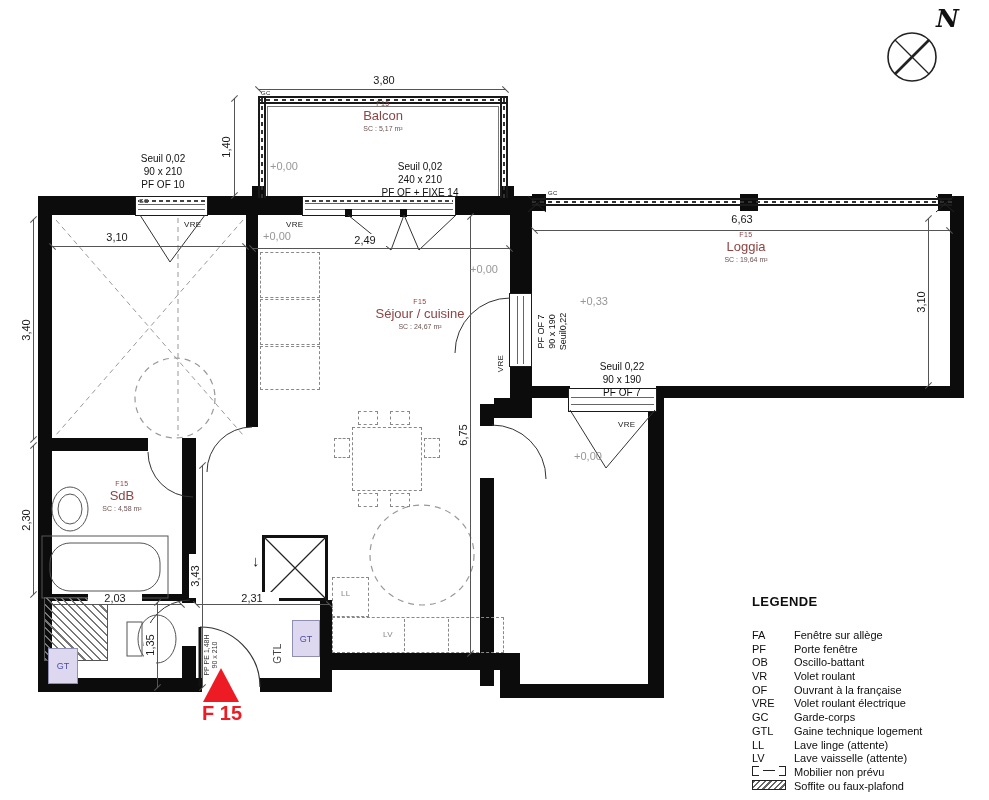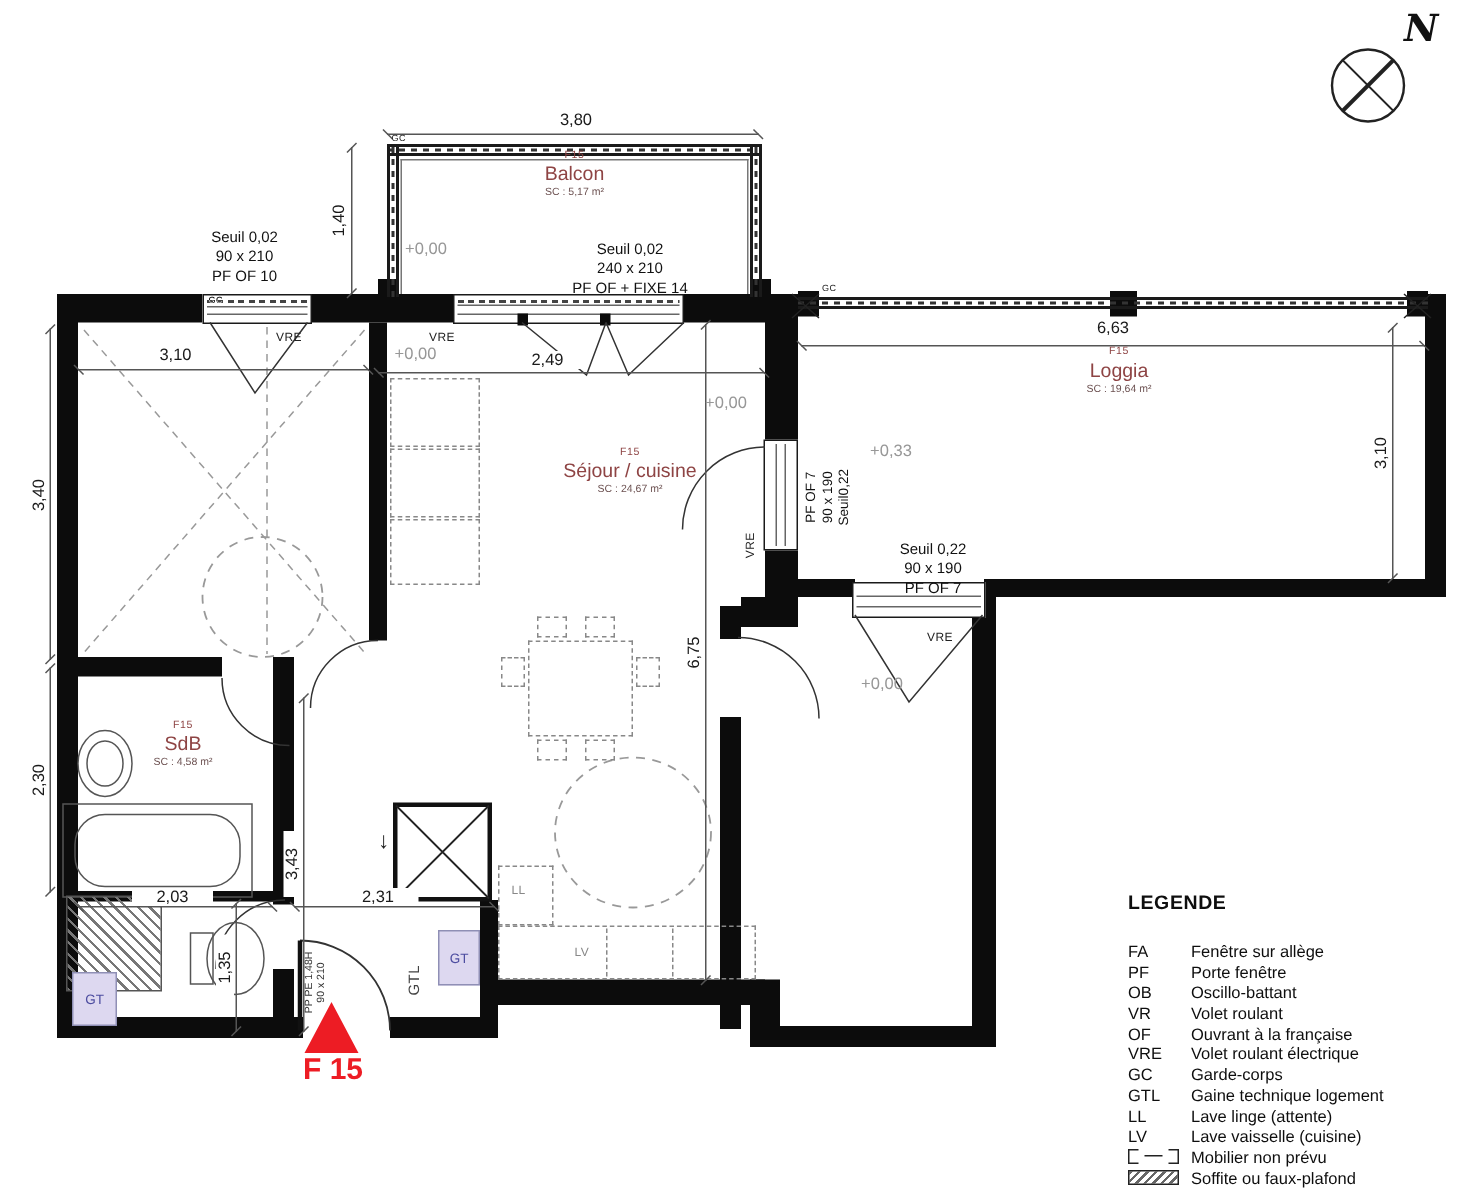--- a/index.html
+++ b/index.html
@@ -319,21 +319,21 @@
     <div class="row">
         <span class="ab">GTL</span>
         <span class="lb">Gaine technique logement</span>
       </div>
     <div class="row">
         <span class="ab">LL</span>
         <span class="lb">Lave linge (attente)</span>
       </div>
     <div class="row">
         <span class="ab">LV</span>
-        <span class="lb">Lave vaisselle (cuisine)</span>
+        <span class="lb">Lave vaisselle (attente)</span>
       </div>
     <div class="row">
       <span class="ab"><span class="mob">
             <i class="mb-l"></i>
             <i class="mb-m"></i>
             <i class="mb-r"></i>
           </span></span>
       <span class="lb">Mobilier non prévu</span>
     </div>
     <div class="row">

